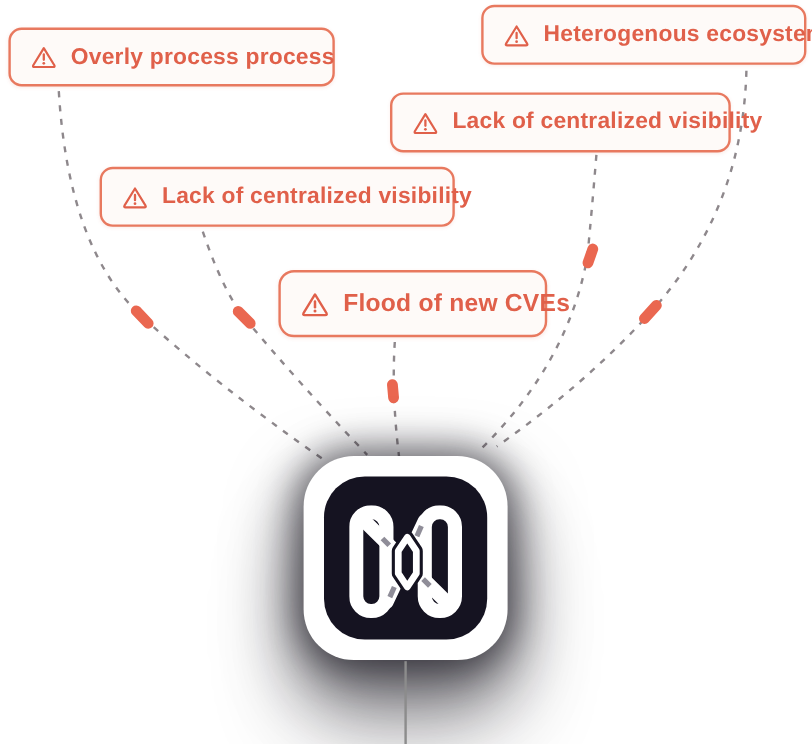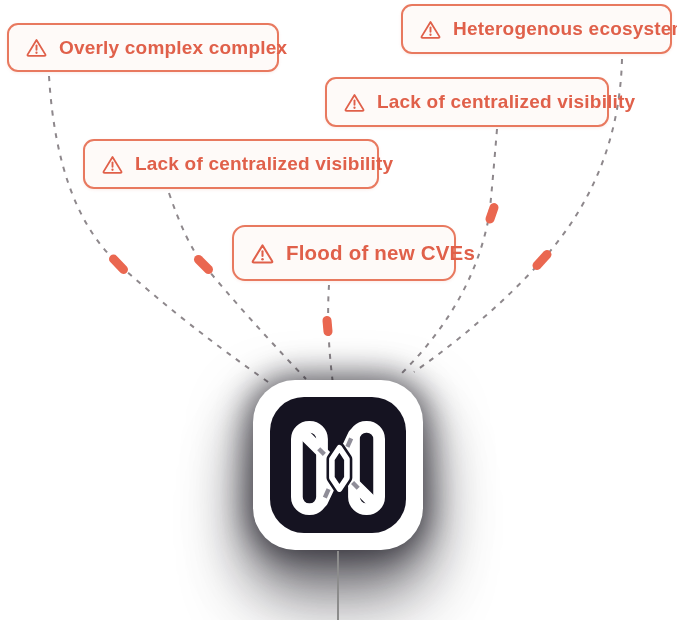--- a/index.html
+++ b/index.html
@@ -78,21 +78,21 @@
       <path d="M547 254.5 L537 265.5"></path>
     </g>
   </svg>
 
   <div class="badge" style="left:7px;top:23px;width:272px;height:49px;">
     <svg class="warn" width="23" height="21" viewBox="0 0 24 22">
       <path d="M12 3.2 L21.2 18.2 Q22 19.7 20.2 19.7 L3.8 19.7 Q2 19.7 2.8 18.2 Z" fill="none" stroke="#e0604a" stroke-width="1.9" stroke-linejoin="round"></path>
       <line x1="12" y1="8.8" x2="12" y2="13.4" stroke="#e0604a" stroke-width="2" stroke-linecap="round"></line>
       <circle cx="12" cy="16.5" r="1.2" fill="#e0604a"></circle>
     </svg>
-    <span>Overly complex complex</span>
+    <span>Overly process process</span>
   </div>
 
   <div class="badge" style="left:401px;top:4px;width:271px;height:50px;">
     <svg class="warn" width="23" height="21" viewBox="0 0 24 22">
       <path d="M12 3.2 L21.2 18.2 Q22 19.7 20.2 19.7 L3.8 19.7 Q2 19.7 2.8 18.2 Z" fill="none" stroke="#e0604a" stroke-width="1.9" stroke-linejoin="round"></path>
       <line x1="12" y1="8.8" x2="12" y2="13.4" stroke="#e0604a" stroke-width="2" stroke-linecap="round"></line>
       <circle cx="12" cy="16.5" r="1.2" fill="#e0604a"></circle>
     </svg>
     <span>Heterogenous ecosystems</span>
   </div>

